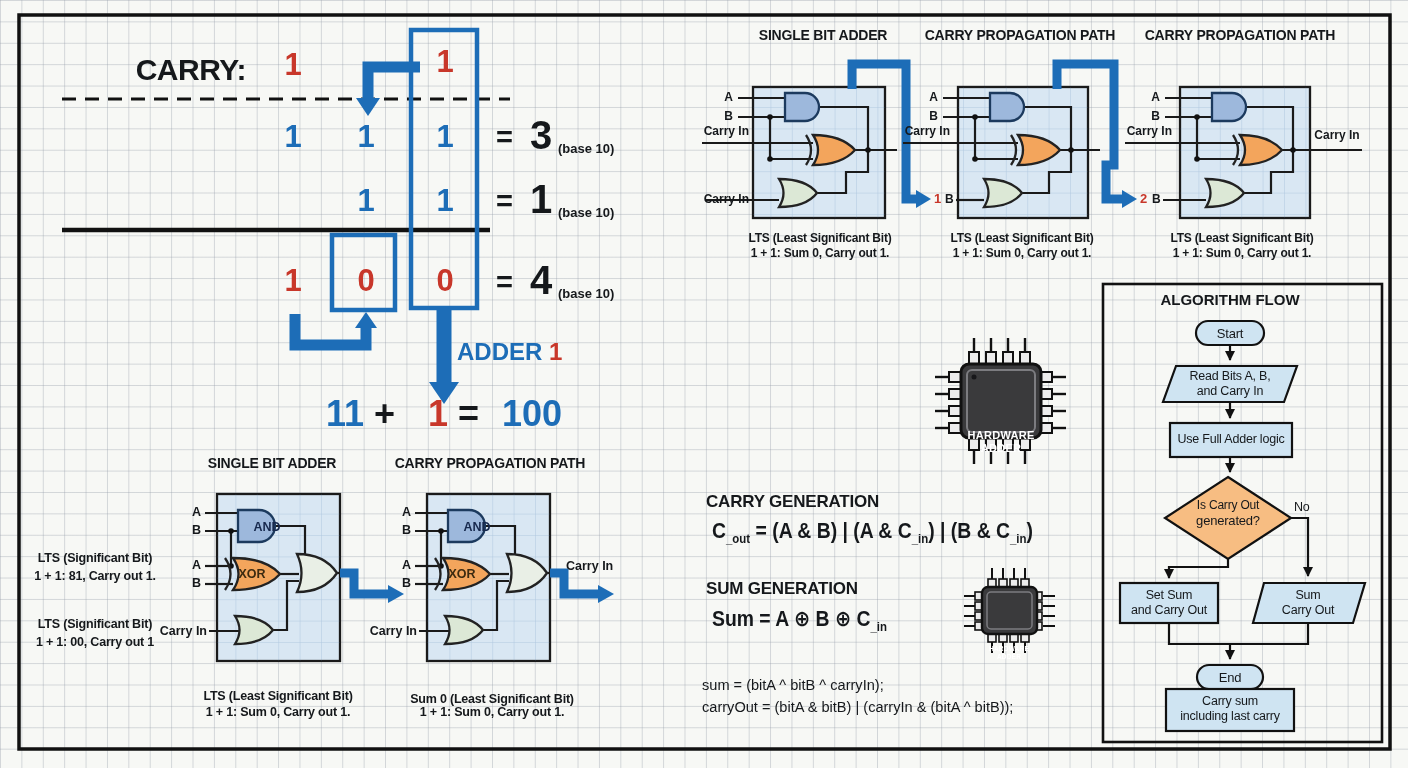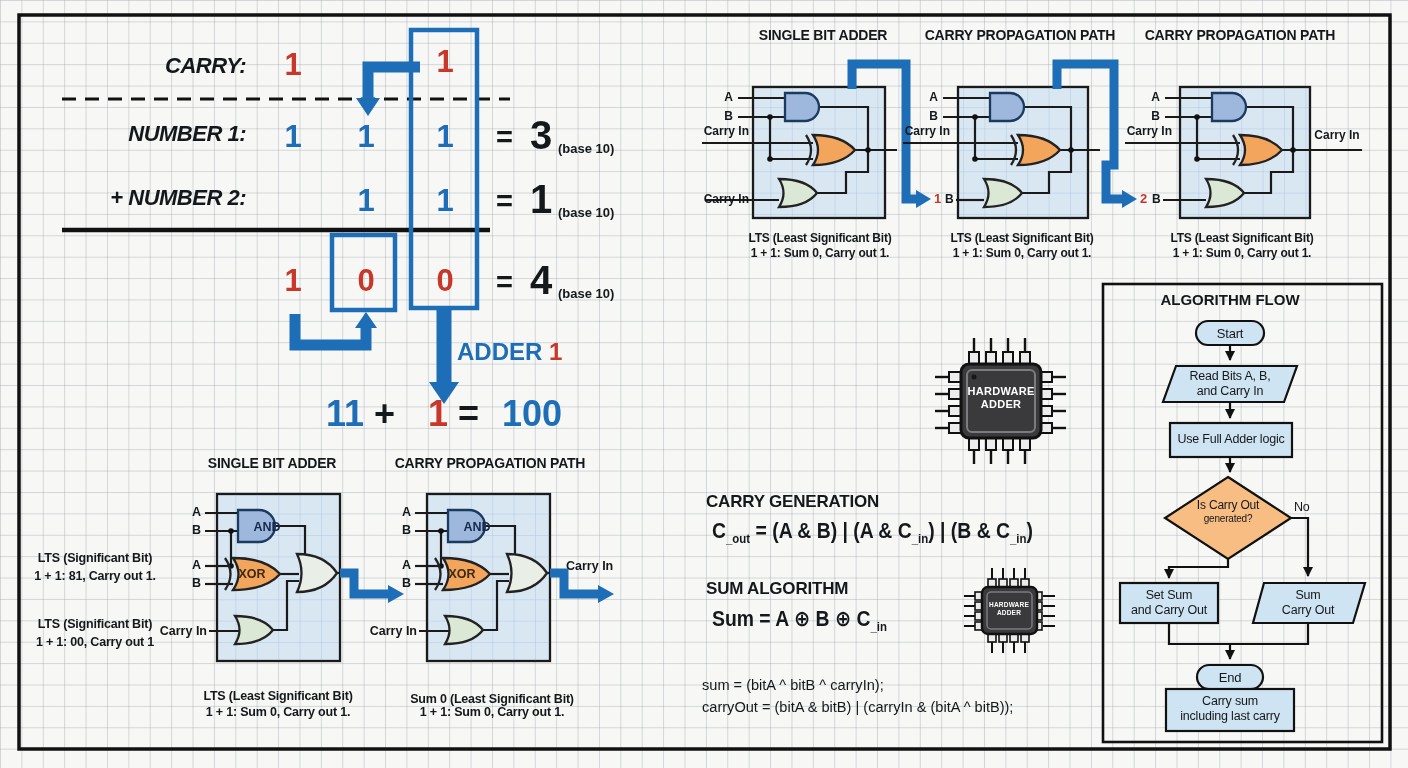--- a/index.html
+++ b/index.html
@@ -12,23 +12,23 @@
        background-size:21.4px 21.4px;}
   #stage{position:absolute;inset:0;}
   svg#draw{position:absolute;left:0;top:0;z-index:1;}
   #text-layer{position:absolute;inset:0;z-index:2;}
   .t{position:absolute;white-space:nowrap;font-weight:700;color:#15181b;line-height:1.15;}
   .r{text-align:right;}
   .c{transform:translateX(-50%);text-align:left;}
   .cc{transform:translate(-50%,-50%);text-align:left;}
   .blue{color:#1d6db7;}
   .red{color:#c8372a;}
-  .white{color:#fff;}
+  .white{color:#fff;margin-top:44px;}
   .digit{width:34px;text-align:center;font-size:31px;}
-  .rowlab{font-size:22px;letter-spacing:-0.5px;font-style:italic;}
+  .rowlab{font-size:30px;letter-spacing:-0.5px;}
   .eqs{font-size:29px;}
   .eqv{font-size:40px;}
   .eqb{font-size:13px;}
   .ttl{font-size:14px;letter-spacing:-0.2px;}
   .cap{font-size:12px;letter-spacing:-0.2px;}
   .cap2{font-size:12.5px;letter-spacing:-0.2px;}
   .pin{font-size:12.5px;}
   .pins{font-size:12px;}
   .sect{font-size:17px;letter-spacing:-0.2px;}
   .formula{font-size:22px;transform:scaleX(.88);transform-origin:left center;font-weight:700;}
@@ -309,22 +309,20 @@
     <rect x="1120" y="583" width="98" height="40" fill="#cfe4f2" stroke="#111" stroke-width="2.2"></rect>
     <polygon points="1264,583 1365,583 1353,623 1253,623" fill="#cfe4f2" stroke="#111" stroke-width="2.2"></polygon>
     <rect x="1197" y="665" width="66" height="24" rx="12" fill="#cfe4f2" stroke="#111" stroke-width="2.2"></rect>
     <rect x="1166" y="689" width="128" height="42" fill="#cfe4f2" stroke="#111" stroke-width="2.2"></rect>
   </g>
 </svg>
 
 <div id="text-layer">
 
   <div class="t r rowlab" style="left:66px;top:53px;width:180px">CARRY:</div>
-  <div class="t r rowlab" style="left:26px;top:121px;width:220px">NUMBER 1:</div>
-  <div class="t r rowlab" style="left:26px;top:185px;width:220px">+ NUMBER 2:</div>
 
   <div class="t digit red" style="left:276px;top:47px">1</div>
   <div class="t digit red" style="left:428px;top:44px">1</div>
   <div class="t digit blue" style="left:276px;top:119px">1</div>
   <div class="t digit blue" style="left:349px;top:119px">1</div>
   <div class="t digit blue" style="left:428px;top:119px">1</div>
   <div class="t digit blue" style="left:349px;top:183px">1</div>
   <div class="t digit blue" style="left:428px;top:183px">1</div>
   <div class="t digit red" style="left:276px;top:263px">1</div>
   <div class="t digit red" style="left:349px;top:263px">0</div>
@@ -409,33 +407,33 @@
   <div class="t c cap" style="left:1242px;top:232px">LTS (Least Significant Bit)</div>
   <div class="t c cap" style="left:1242px;top:247px">1 + 1: Sum 0, Carry out 1.</div>
 
   <div class="t c white" style="left:1001px;top:385px;font-size:11px;letter-spacing:.3px">HARDWARE</div>
   <div class="t c white" style="left:1001px;top:398px;font-size:11px;letter-spacing:.3px">ADDER</div>
   <div class="t c white" style="left:1009px;top:601px;font-size:6.5px;letter-spacing:.2px">HARDWARE</div>
   <div class="t c white" style="left:1009px;top:609px;font-size:6.5px;letter-spacing:.2px">ADDER</div>
 
   <div class="t sect" style="left:706px;top:492px">CARRY GENERATION</div>
   <div class="t formula" style="left:712px;top:518px"><span>C</span><span class="sub">_out</span><span> = (A &amp; B) | (A &amp; C</span><span class="sub">_in</span><span>) | (B &amp; C</span><span class="sub">_in</span><span>)</span></div>
-  <div class="t sect" style="left:706px;top:579px">SUM ALGORITHM</div>
+  <div class="t sect" style="left:706px;top:579px">SUM GENERATION</div>
   <div class="t formula" style="left:712px;top:606px"><span>Sum = A ⊕ B ⊕ C</span><span class="sub">_in</span></div>
 
   <div class="t codeln" style="left:702px;top:676px">sum = (bitA ^ bitB ^ carryIn);</div>
   <div class="t codeln" style="left:702px;top:698px">carryOut = (bitA &amp; bitB) | (carryIn &amp; (bitA ^ bitB));</div>
 
   <div class="t c" style="left:1230px;top:291px;font-size:15px">ALGORITHM FLOW</div>
   <div class="t c fc" style="left:1230px;top:326px;font-size:13px">Start</div>
   <div class="t c fc" style="left:1230px;top:369px">Read Bits A, B,</div>
   <div class="t c fc" style="left:1230px;top:384px">and Carry In</div>
   <div class="t c fc" style="left:1231px;top:432px">Use Full Adder logic</div>
   <div class="t c fc" style="left:1228px;top:498px;font-size:12px">Is Carry Out</div>
-  <div class="t c fc" style="left:1228px;top:513px;font-size:10px">generated?</div>
+  <div class="t c fc" style="left:1228px;top:513px;font-size:13px">generated?</div>
   <div class="t fc" style="left:1294px;top:500px">No</div>
   <div class="t c fc" style="left:1169px;top:588px">Set Sum</div>
   <div class="t c fc" style="left:1169px;top:603px">and Carry Out</div>
   <div class="t c fc" style="left:1308px;top:588px">Sum</div>
   <div class="t c fc" style="left:1308px;top:603px">Carry Out</div>
   <div class="t c fc" style="left:1230px;top:670px;font-size:13px">End</div>
   <div class="t c fc" style="left:1230px;top:694px">Carry sum</div>
   <div class="t c fc" style="left:1230px;top:709px">including last carry</div>
 </div>
 </div>

